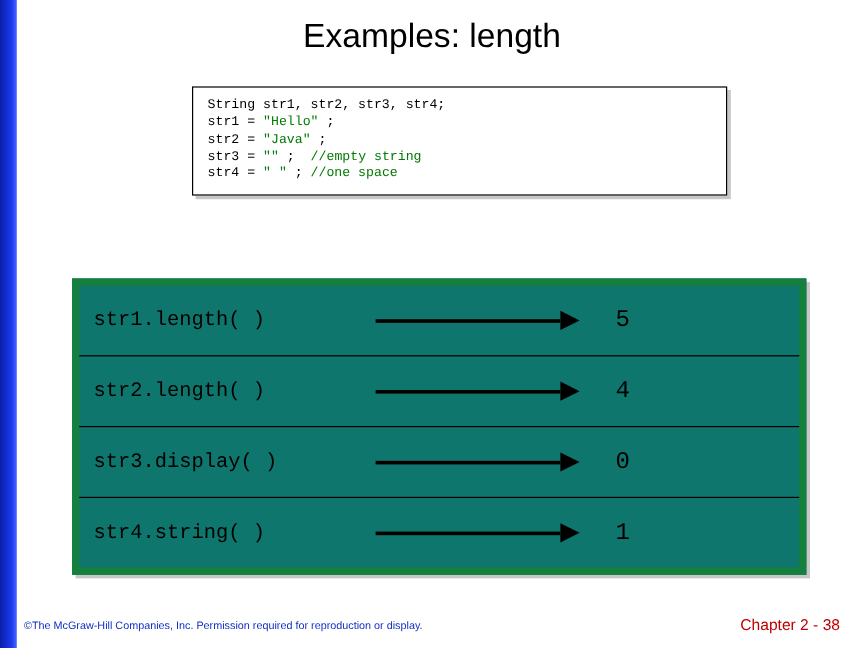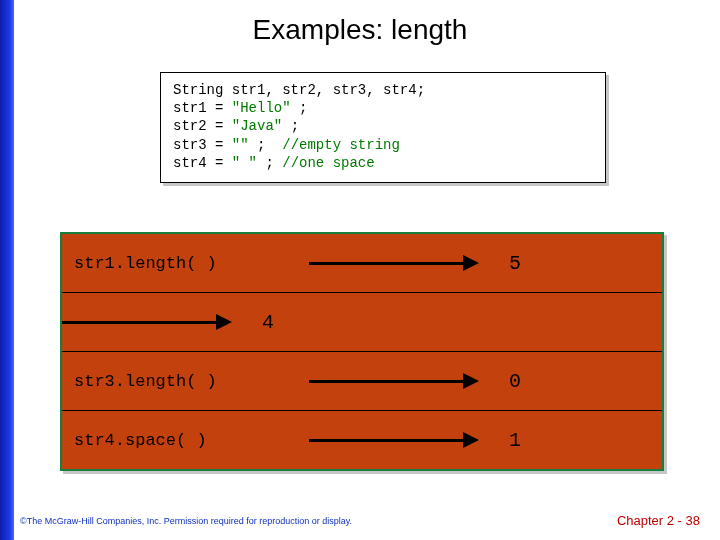--- a/index.html
+++ b/index.html
@@ -28,34 +28,34 @@
   }
   .code-box {
     position: absolute;
     left: 160px;
     top: 72px;
     width: 420px;
     padding: 8px 12px 10px 12px;
     border: 1px solid #000;
     box-shadow: 3px 3px 0 #c7c7c7;
     font-family: "Courier New", monospace;
-    font-size: 14px;
+    font-size: 11px;
     line-height: 1.3;
     white-space: pre;
     background:#fff;
   }
   .code-box .cm { color: #007a00; }
   .table-box {
     position: absolute;
     left: 60px;
     top: 232px;
     width: 600px;
-    border: 2px solid #15803d;
+    border: 6px solid #15803d;
     box-shadow: 3px 3px 0 #c7c7c7;
-    background:#c2410c;
+    background:#0f766e;
   }
   .row {
     display: flex;
     align-items: center;
     height: 58px;
     border-bottom: 1px solid #000;
     position: relative;
   }
   .row:last-child { border-bottom: none; }
   .expr {
@@ -119,36 +119,37 @@
 <div class="table-box">
   <div class="row">
     <div class="expr">str1.length( )</div>
     <div class="arrow-wrap">
         <div class="arrow-line"></div>
         <div class="arrow-head"></div>
       </div>
     <div class="val">5</div>
   </div>
   <div class="row">
+    <div class="expr">str2.length( )</div>
     <div class="arrow-wrap">
         <div class="arrow-line"></div>
         <div class="arrow-head"></div>
       </div>
     <div class="val">4</div>
   </div>
   <div class="row">
-    <div class="expr">str3.length( )</div>
+    <div class="expr">str3.display( )</div>
     <div class="arrow-wrap">
         <div class="arrow-line"></div>
         <div class="arrow-head"></div>
       </div>
     <div class="val">0</div>
   </div>
   <div class="row">
-    <div class="expr">str4.space( )</div>
+    <div class="expr">str4.string( )</div>
     <div class="arrow-wrap">
         <div class="arrow-line"></div>
         <div class="arrow-head"></div>
       </div>
     <div class="val">1</div>
   </div>
 </div>
 
 <div class="footer-left">©The McGraw-Hill Companies, Inc. Permission required for reproduction or display.</div>
 <div class="footer-right">Chapter 2 - 38</div>

